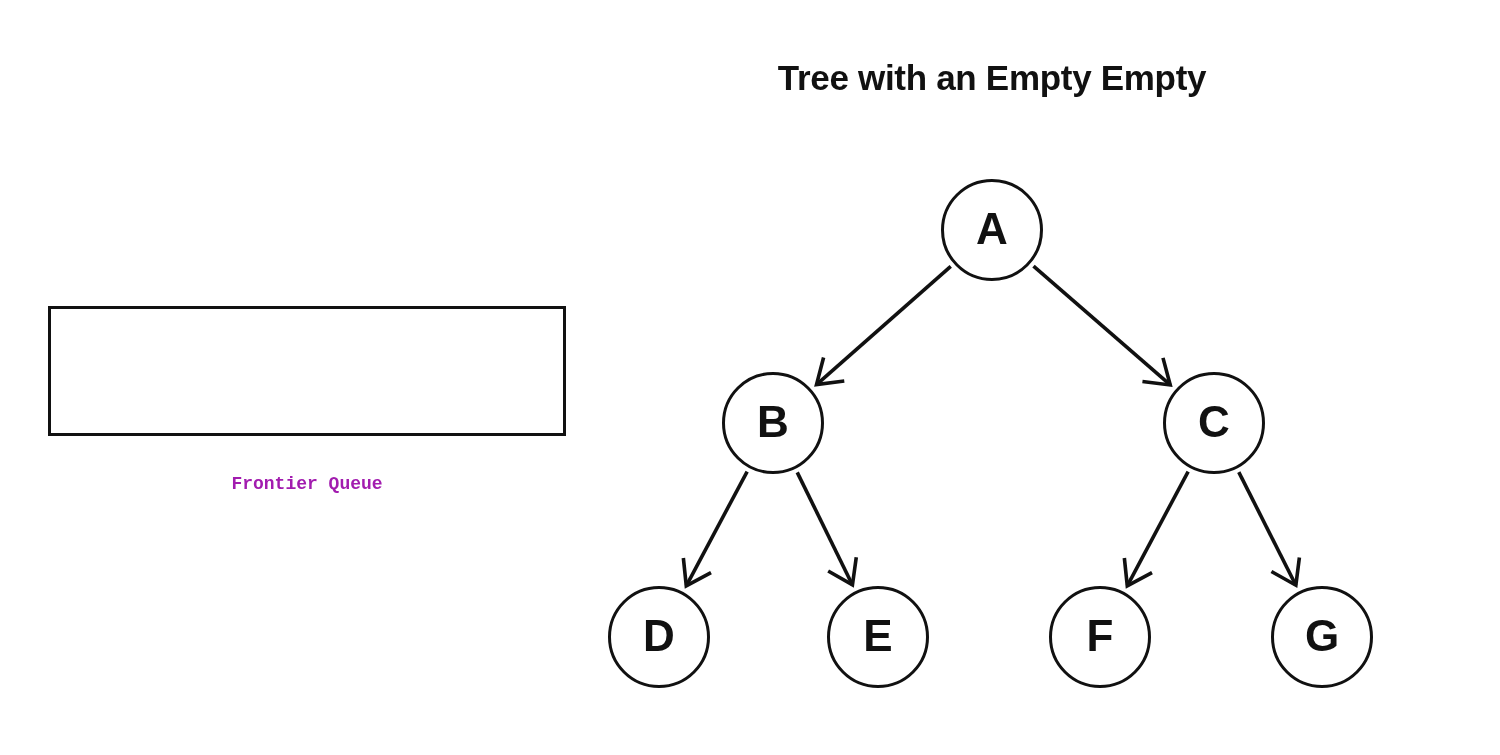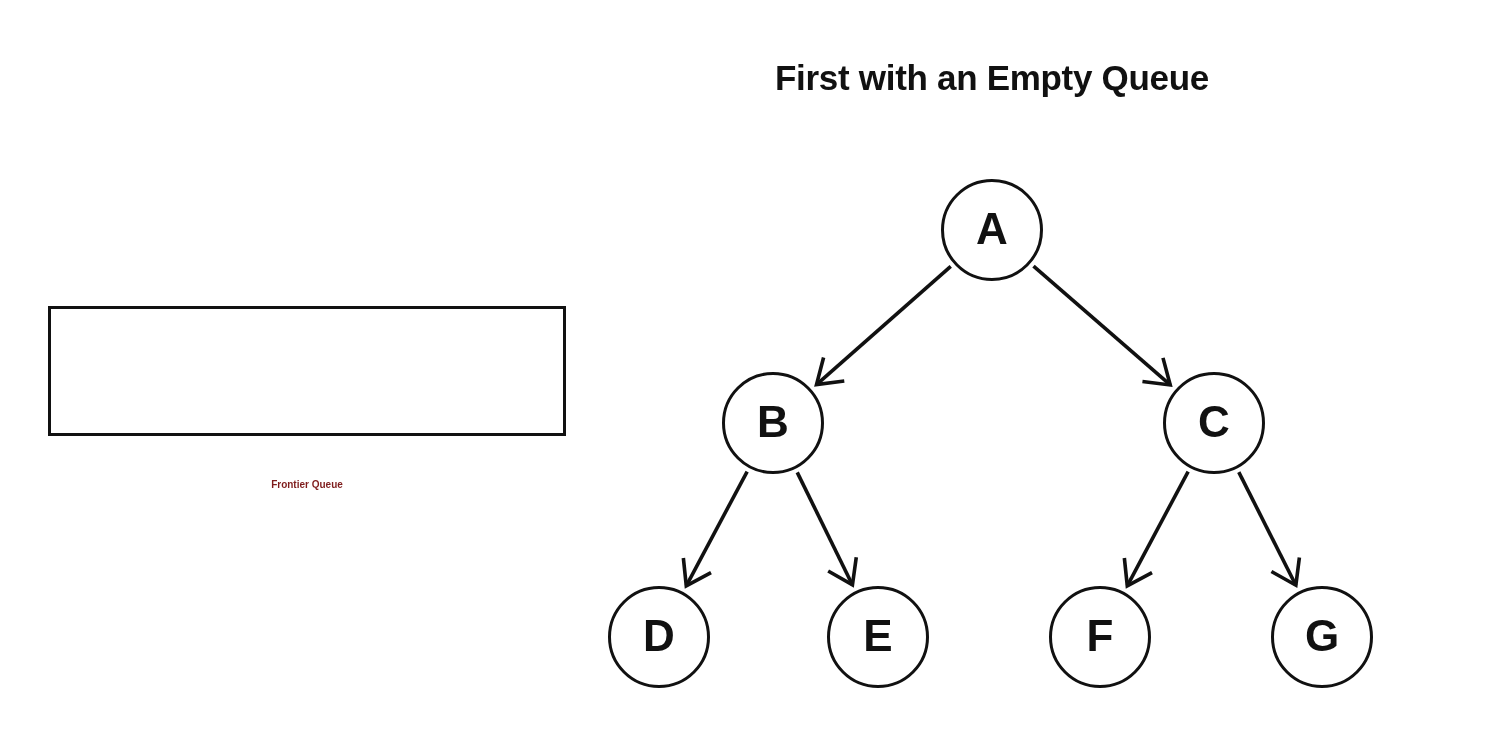--- a/index.html
+++ b/index.html
@@ -58,24 +58,25 @@
     display: flex;
     align-items: center;
     justify-content: flex-start;
   }
   .queue-caption {
     position: absolute;
     left: 48px;
     top: 470px;
     width: 518px;
     text-align: center;
-    font-size: 10px;
+    font-size: 18px;
     font-weight: bold;
     line-height: 29px;
-    color: #7f1d1d;
+    color: #a21caf;
+    font-family: Liberation Mono, monospace;
   }
   .queue-caption div {
     white-space: nowrap;
   }
 
   
   .node {
     position: absolute;
     width: 102px;
     height: 102px;
@@ -109,21 +110,21 @@
       <path d="M 683.36 557.96 L 686.27 585.81 L 711.00 572.68"></path>
       <line x1="797.23" y1="472.38" x2="852.45" y2="584.93"></line>
       <path d="M 828.17 570.99 L 852.45 584.93 L 856.28 557.19"></path>
       <line x1="1188.14" y1="471.54" x2="1127.27" y2="585.81"></line>
       <path d="M 1124.36 557.96 L 1127.27 585.81 L 1152.00 572.68"></path>
       <line x1="1238.78" y1="472.10" x2="1295.87" y2="585.22"></line>
       <path d="M 1271.43 571.55 L 1295.87 585.22 L 1299.39 557.44"></path>
     </g>
 </svg>
 
-<div class="diagram-title">First with an Empty Queue</div>
+<div class="diagram-title">Tree with an Empty Empty</div>
 
 <div class="queue-box">
   <div class="queue-items"></div>
 </div>
 
 <div class="queue-caption">
   <div>Frontier Queue</div>
 </div>
 
 <div id="node-layer">

